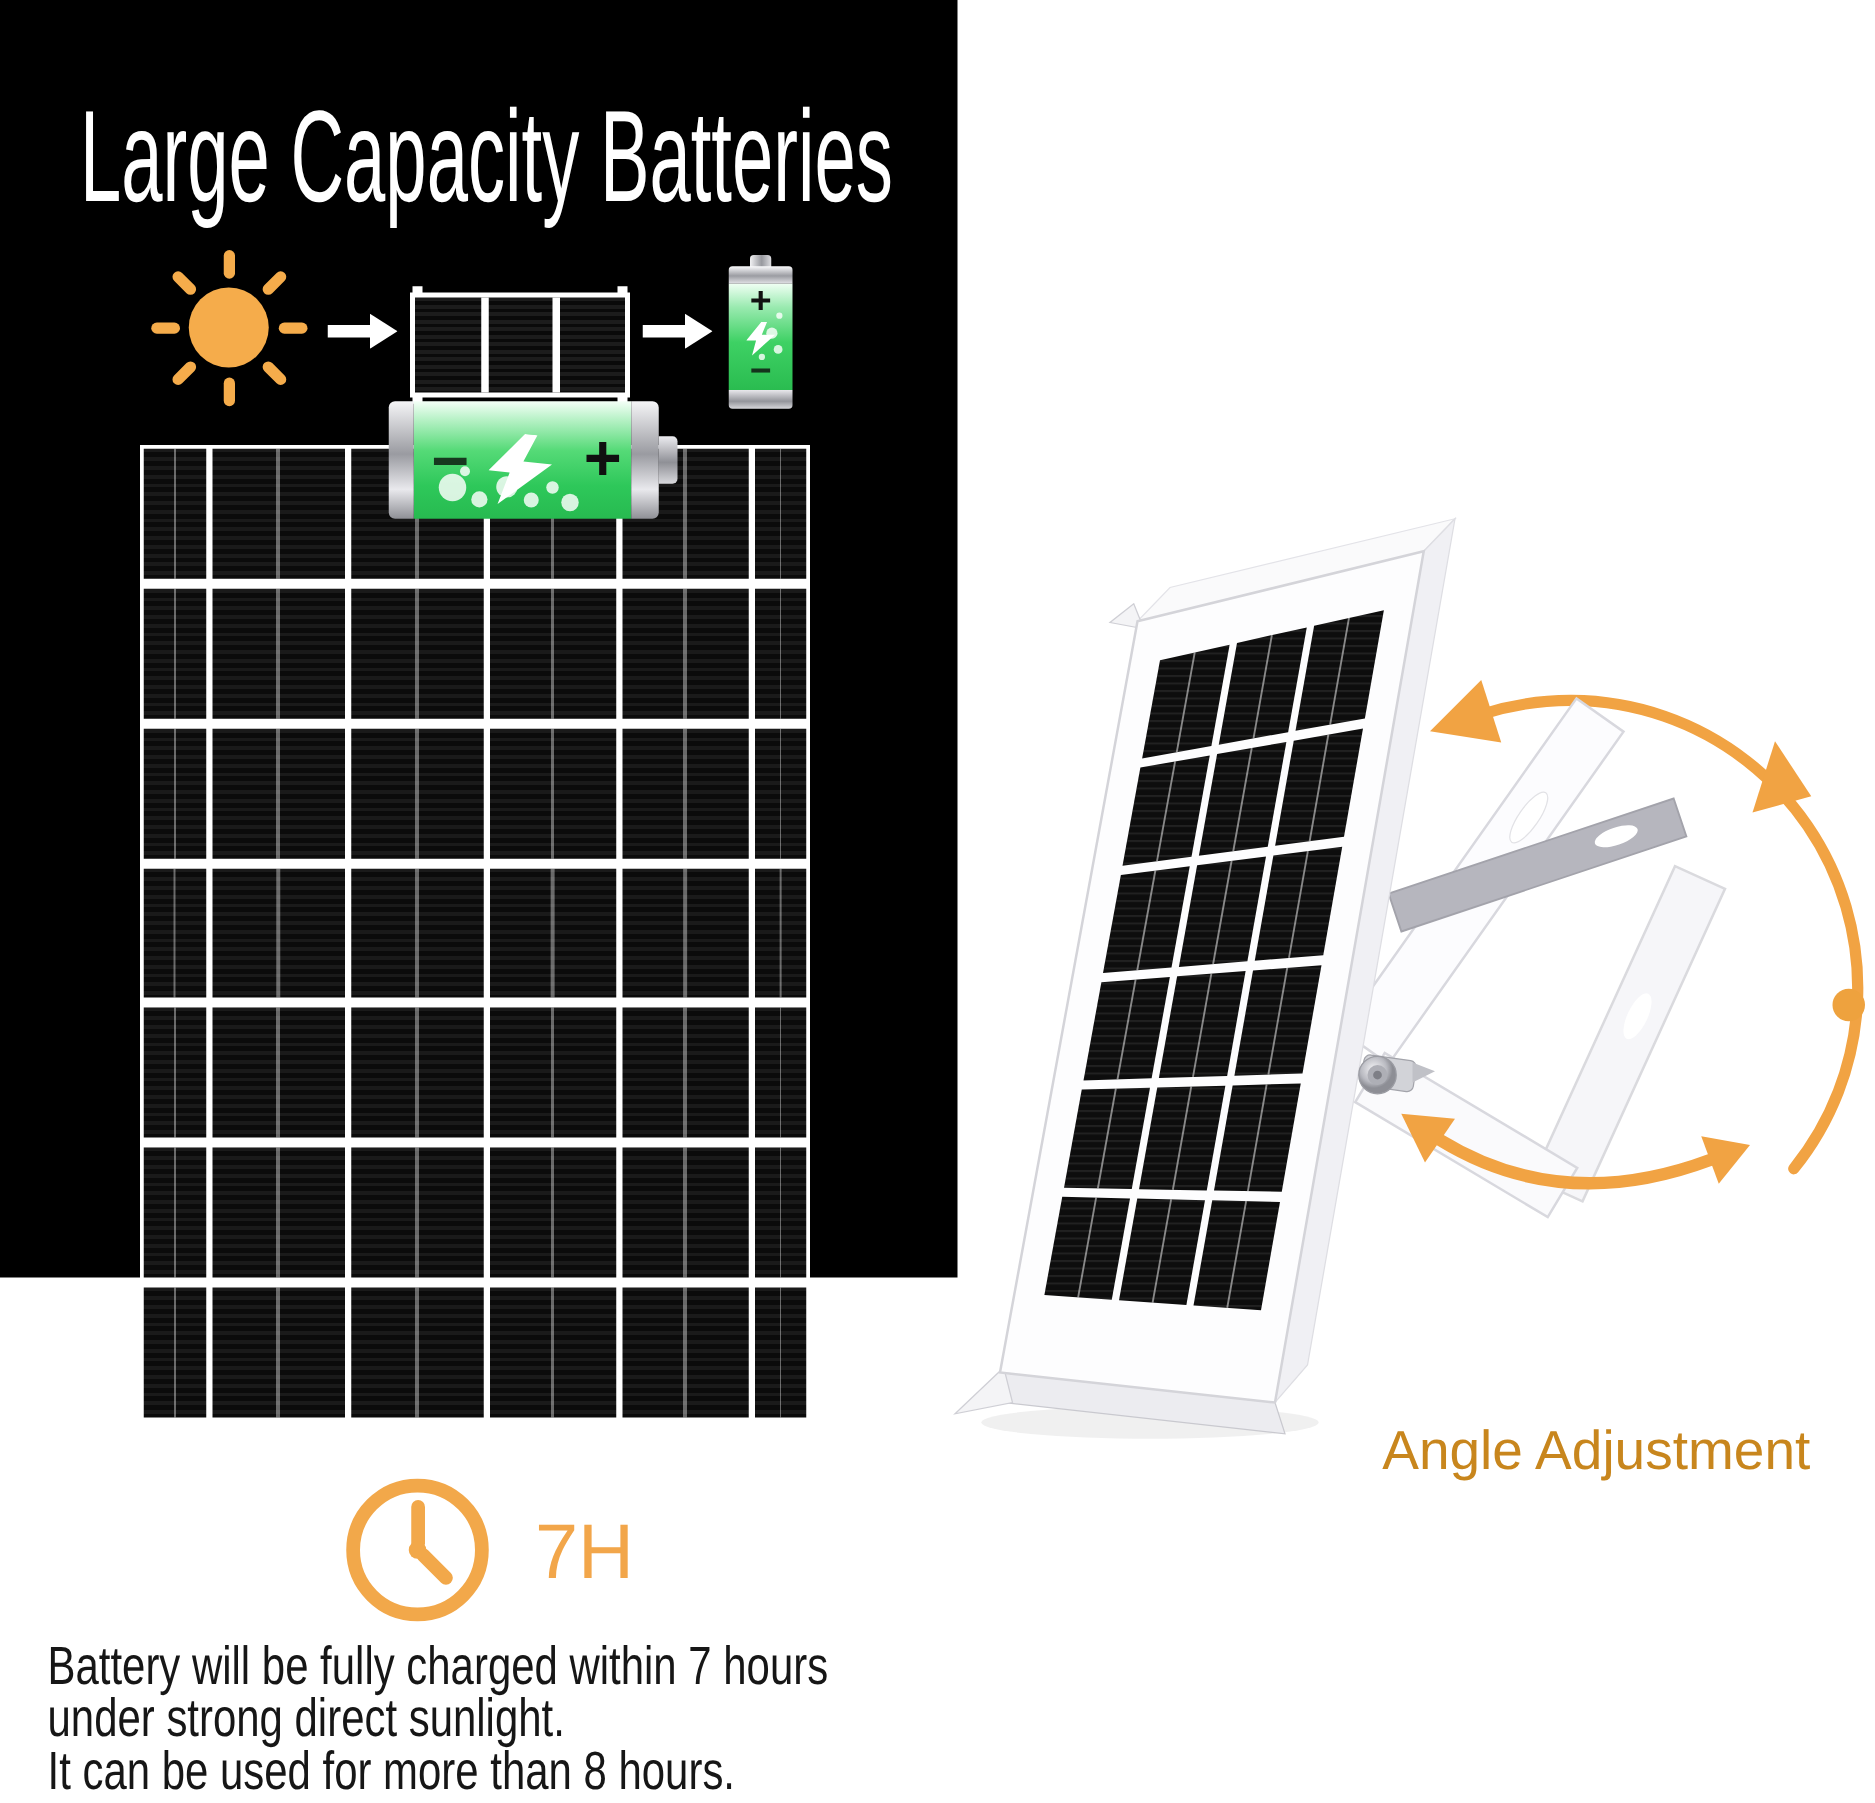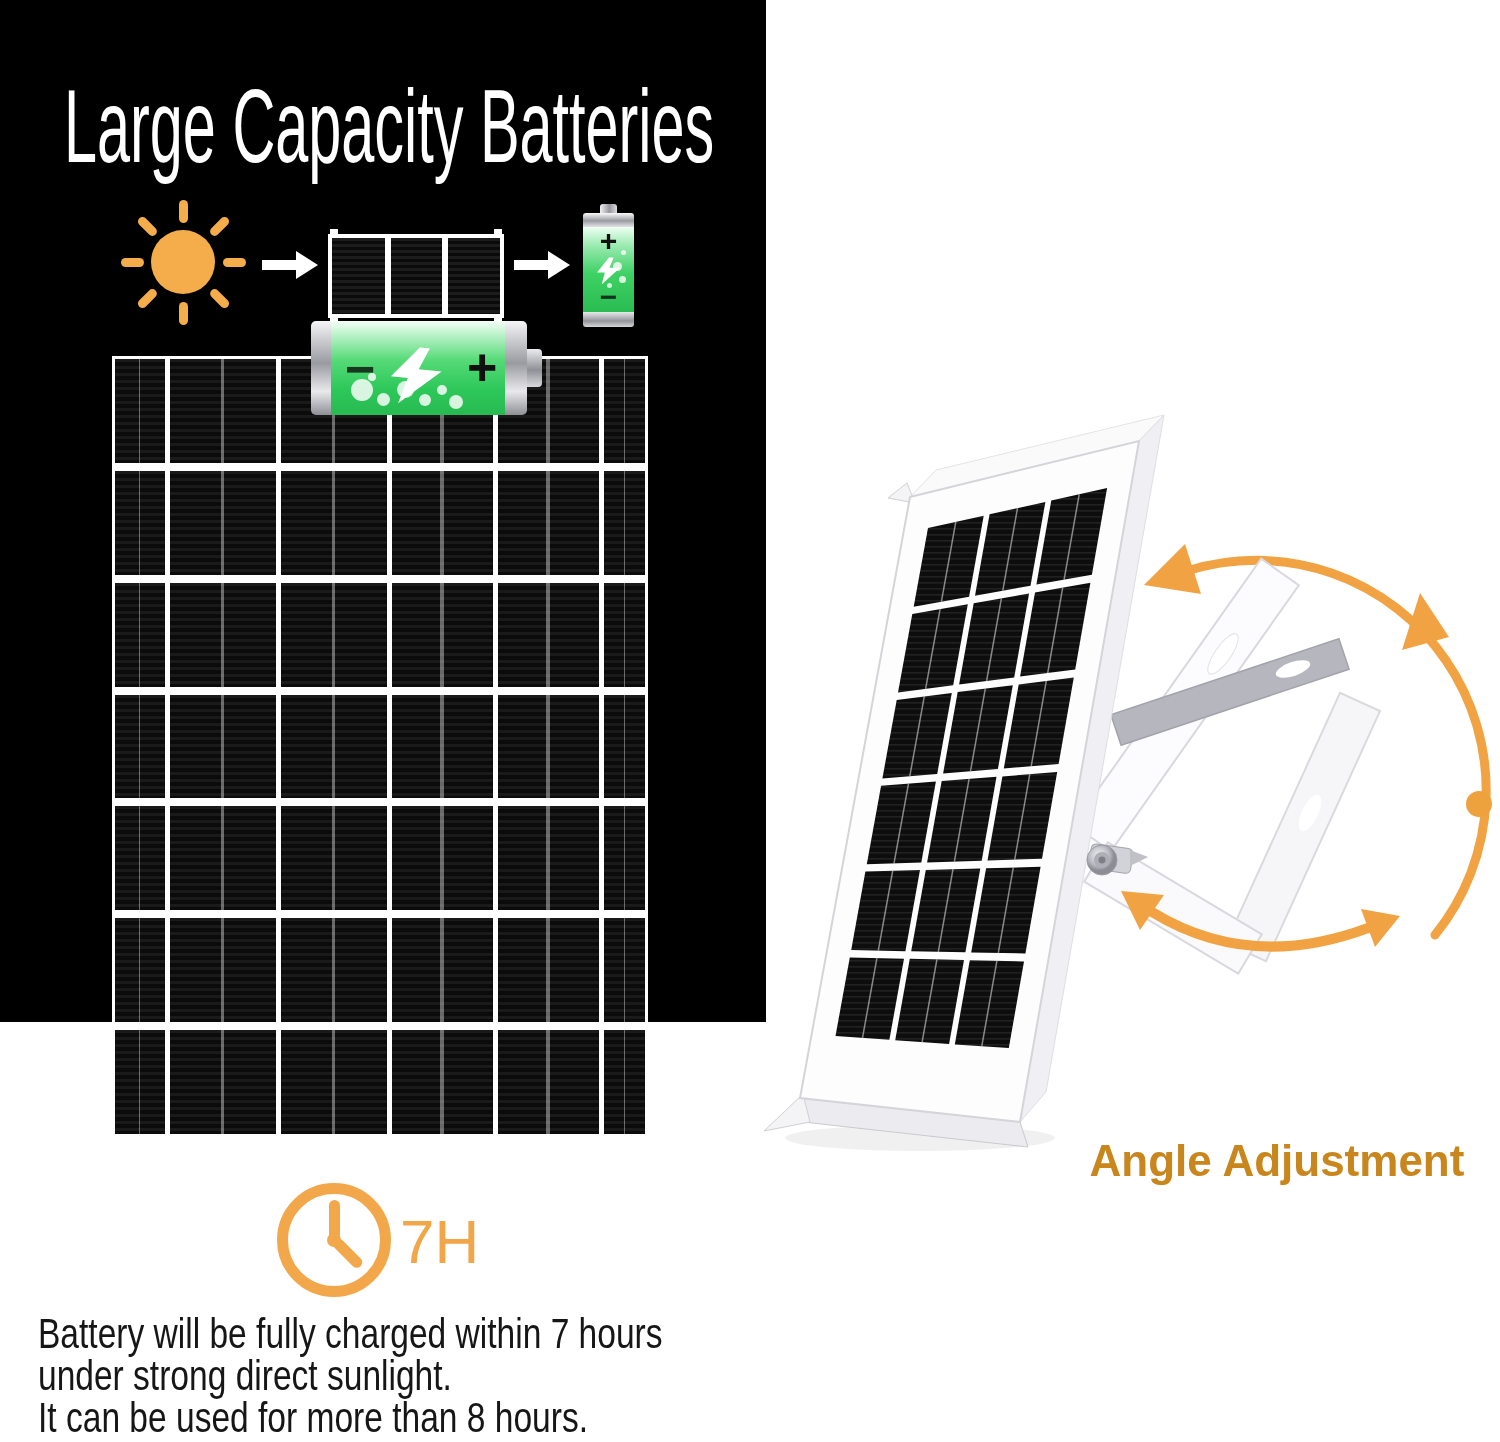--- a/index.html
+++ b/index.html
@@ -79,32 +79,32 @@
       linear-gradient(90deg,transparent 0 48%,rgba(255,255,255,.38) 48% 51%,transparent 51%),
       repeating-linear-gradient(180deg,#1a1a1a 0 3px,#0b0b0b 3px 7px);}
 
   
   svg.scene{left:0;top:0;width:1500px;height:1442px;pointer-events:none;}
 
   
   .badge{left:1209px;top:992px;width:136px;height:136px;border-radius:50%;background:#B17117;
       display:flex;align-items:center;justify-content:center;z-index:6;}
   .badge span{font-size:64px;font-weight:700;color:#fff;transform:scaleX(.82);white-space:nowrap;}
-  .angle-label{left:1077px;top:1136px;width:400px;text-align:center;font-size:44px;font-weight:700;
+  .angle-label{left:1077px;top:1136px;width:400px;text-align:center;font-size:44px;font-weight:400;
       color:#C8861D;white-space:nowrap;}
 
   
   .clock{left:277px;top:1183px;width:92px;height:92px;border:11px solid #F2A84A;border-radius:50%;background:#fff;}
   .clock .minute{position:absolute;left:calc(50% - 5.5px);top:50%;width:11px;height:40px;border-radius:6px;
       background:#F2A84A;transform-origin:50% 0;transform:rotate(180deg);}
   .clock .hour{position:absolute;left:calc(50% - 5.5px);top:50%;width:11px;height:37px;border-radius:6px;
       background:#F2A84A;transform-origin:50% 0;transform:rotate(-45deg);}
   .clock .hub{position:absolute;left:calc(50% - 7px);top:calc(50% - 7px);width:14px;height:14px;
       border-radius:50%;background:#F2A84A;}
-  .hours-label{left:400px;top:1206px;font-size:62px;color:#F2A64A;white-space:nowrap;}
+  .hours-label{left:428px;top:1206px;font-size:62px;color:#F2A64A;white-space:nowrap;}
 
   
   .caption{left:38px;top:1312px;font-size:43px;line-height:42px;color:#161616;
       transform:scaleX(.78);transform-origin:0 0;white-space:nowrap;}
 </style>
 </head>
 <body>
 
 <div class="stage">
 

